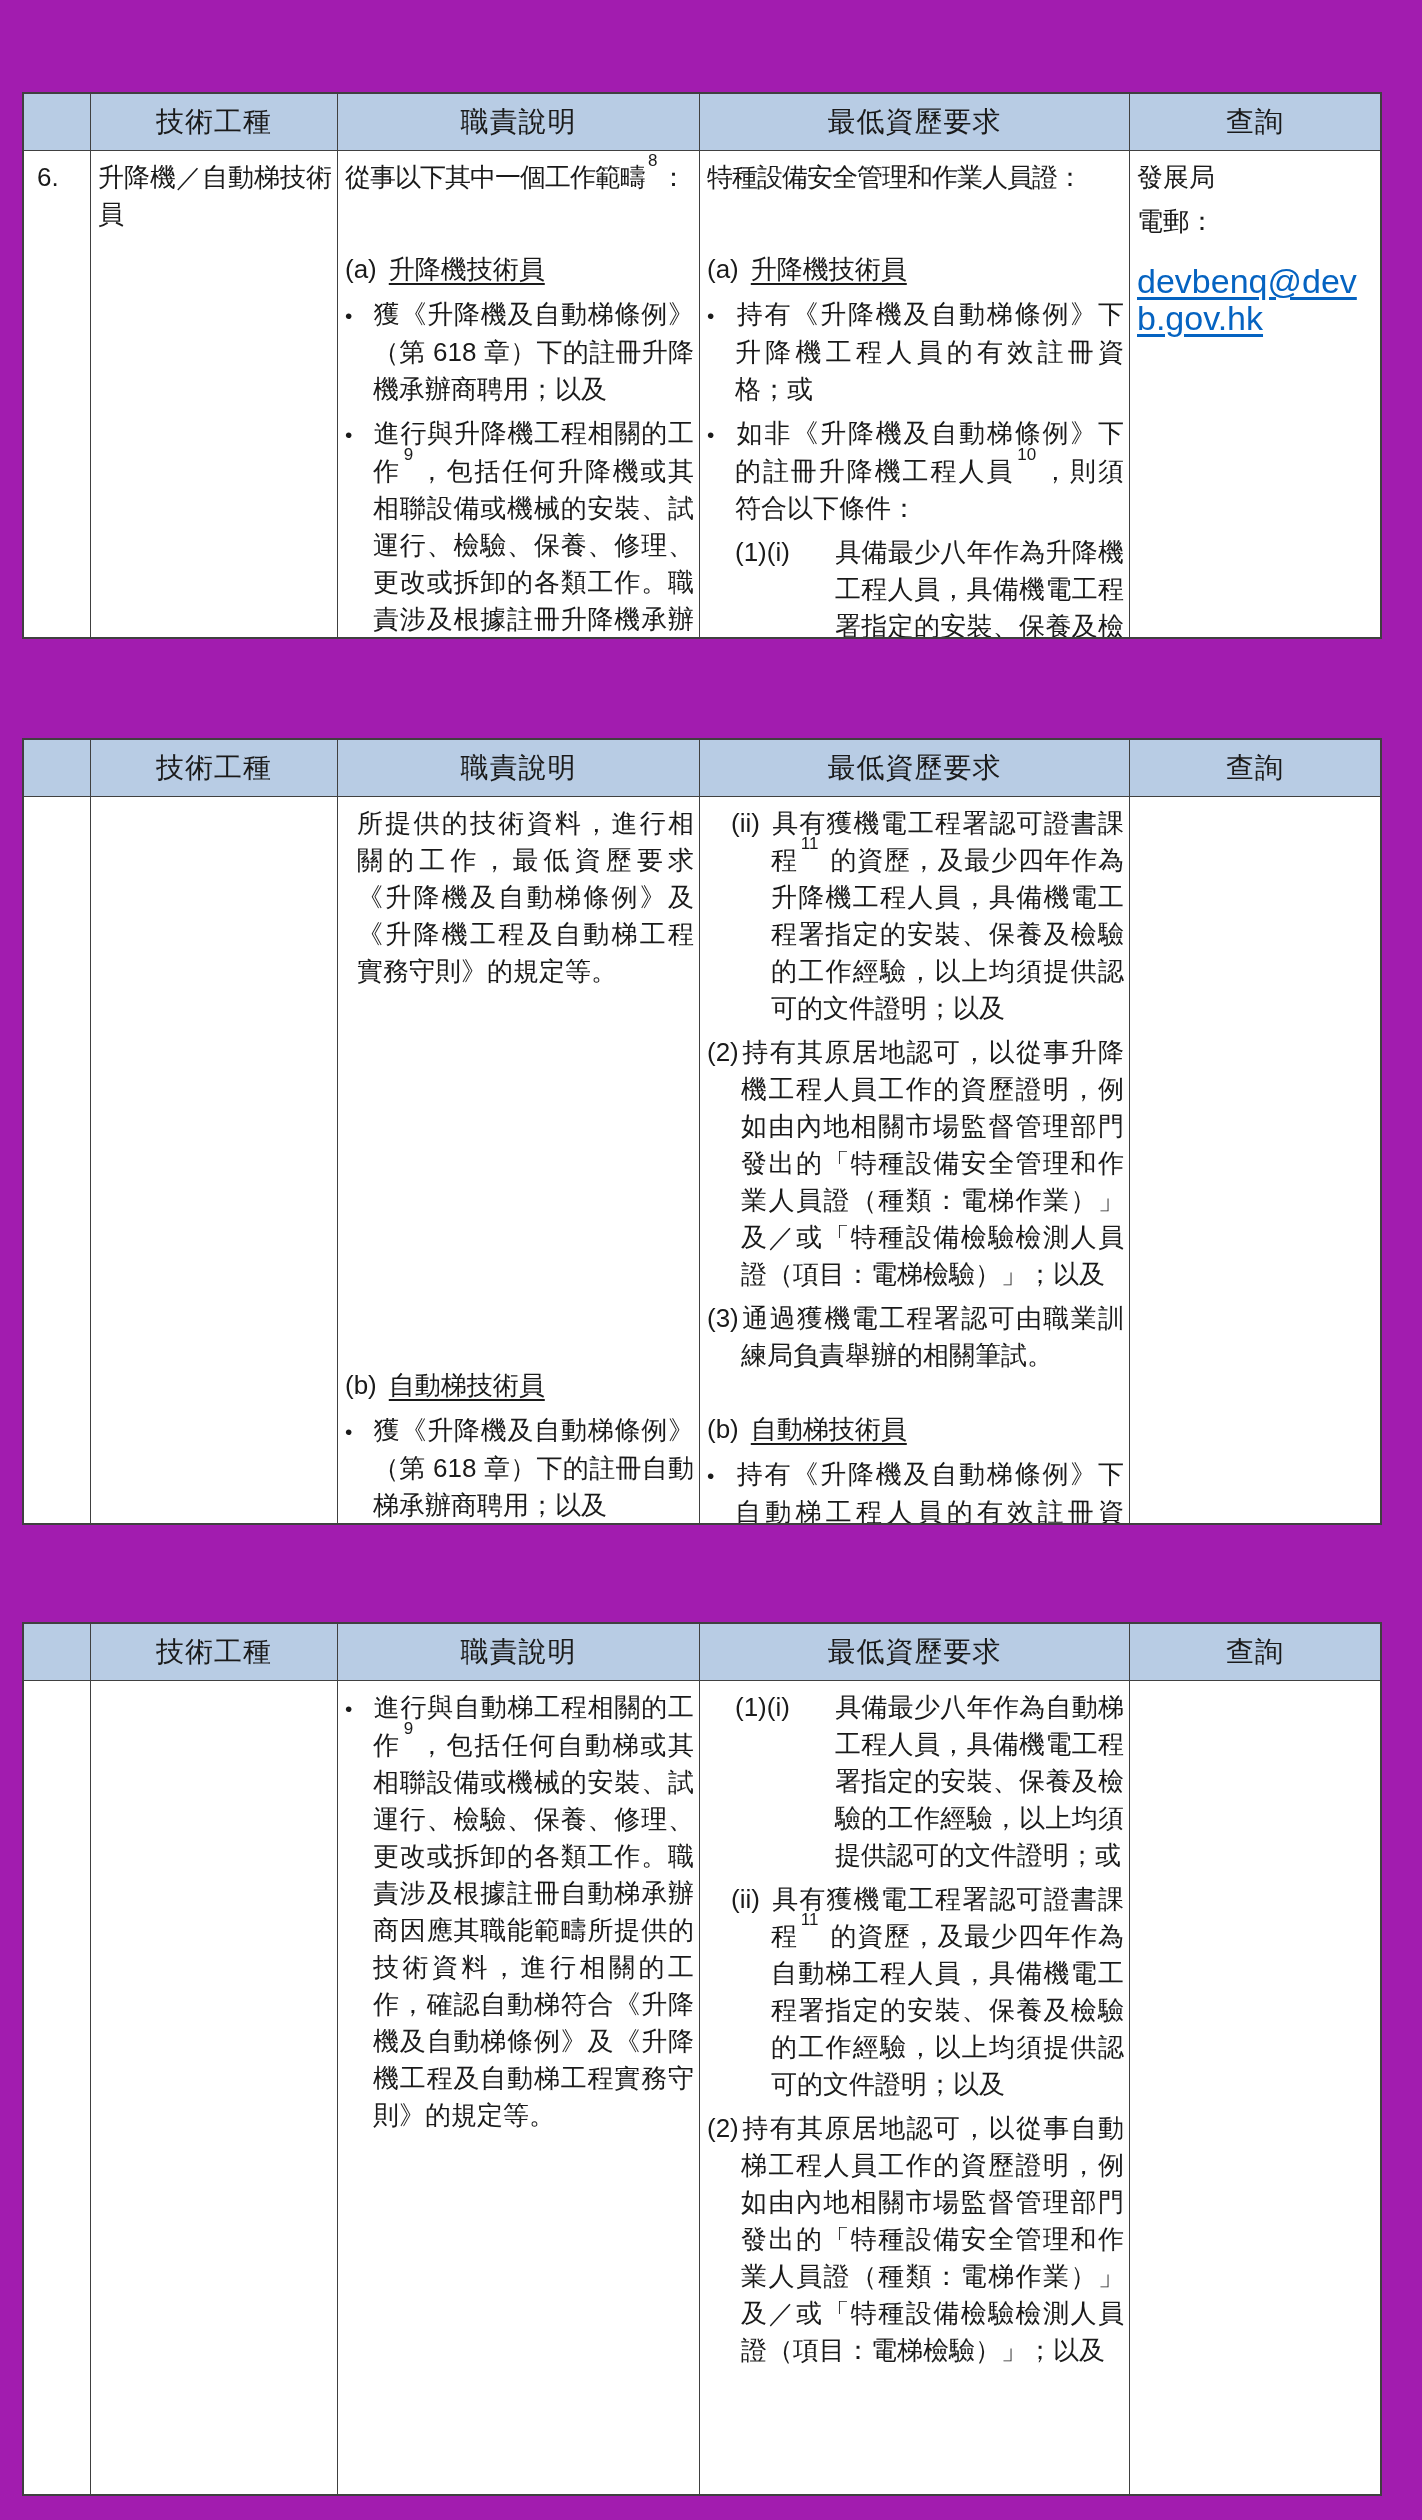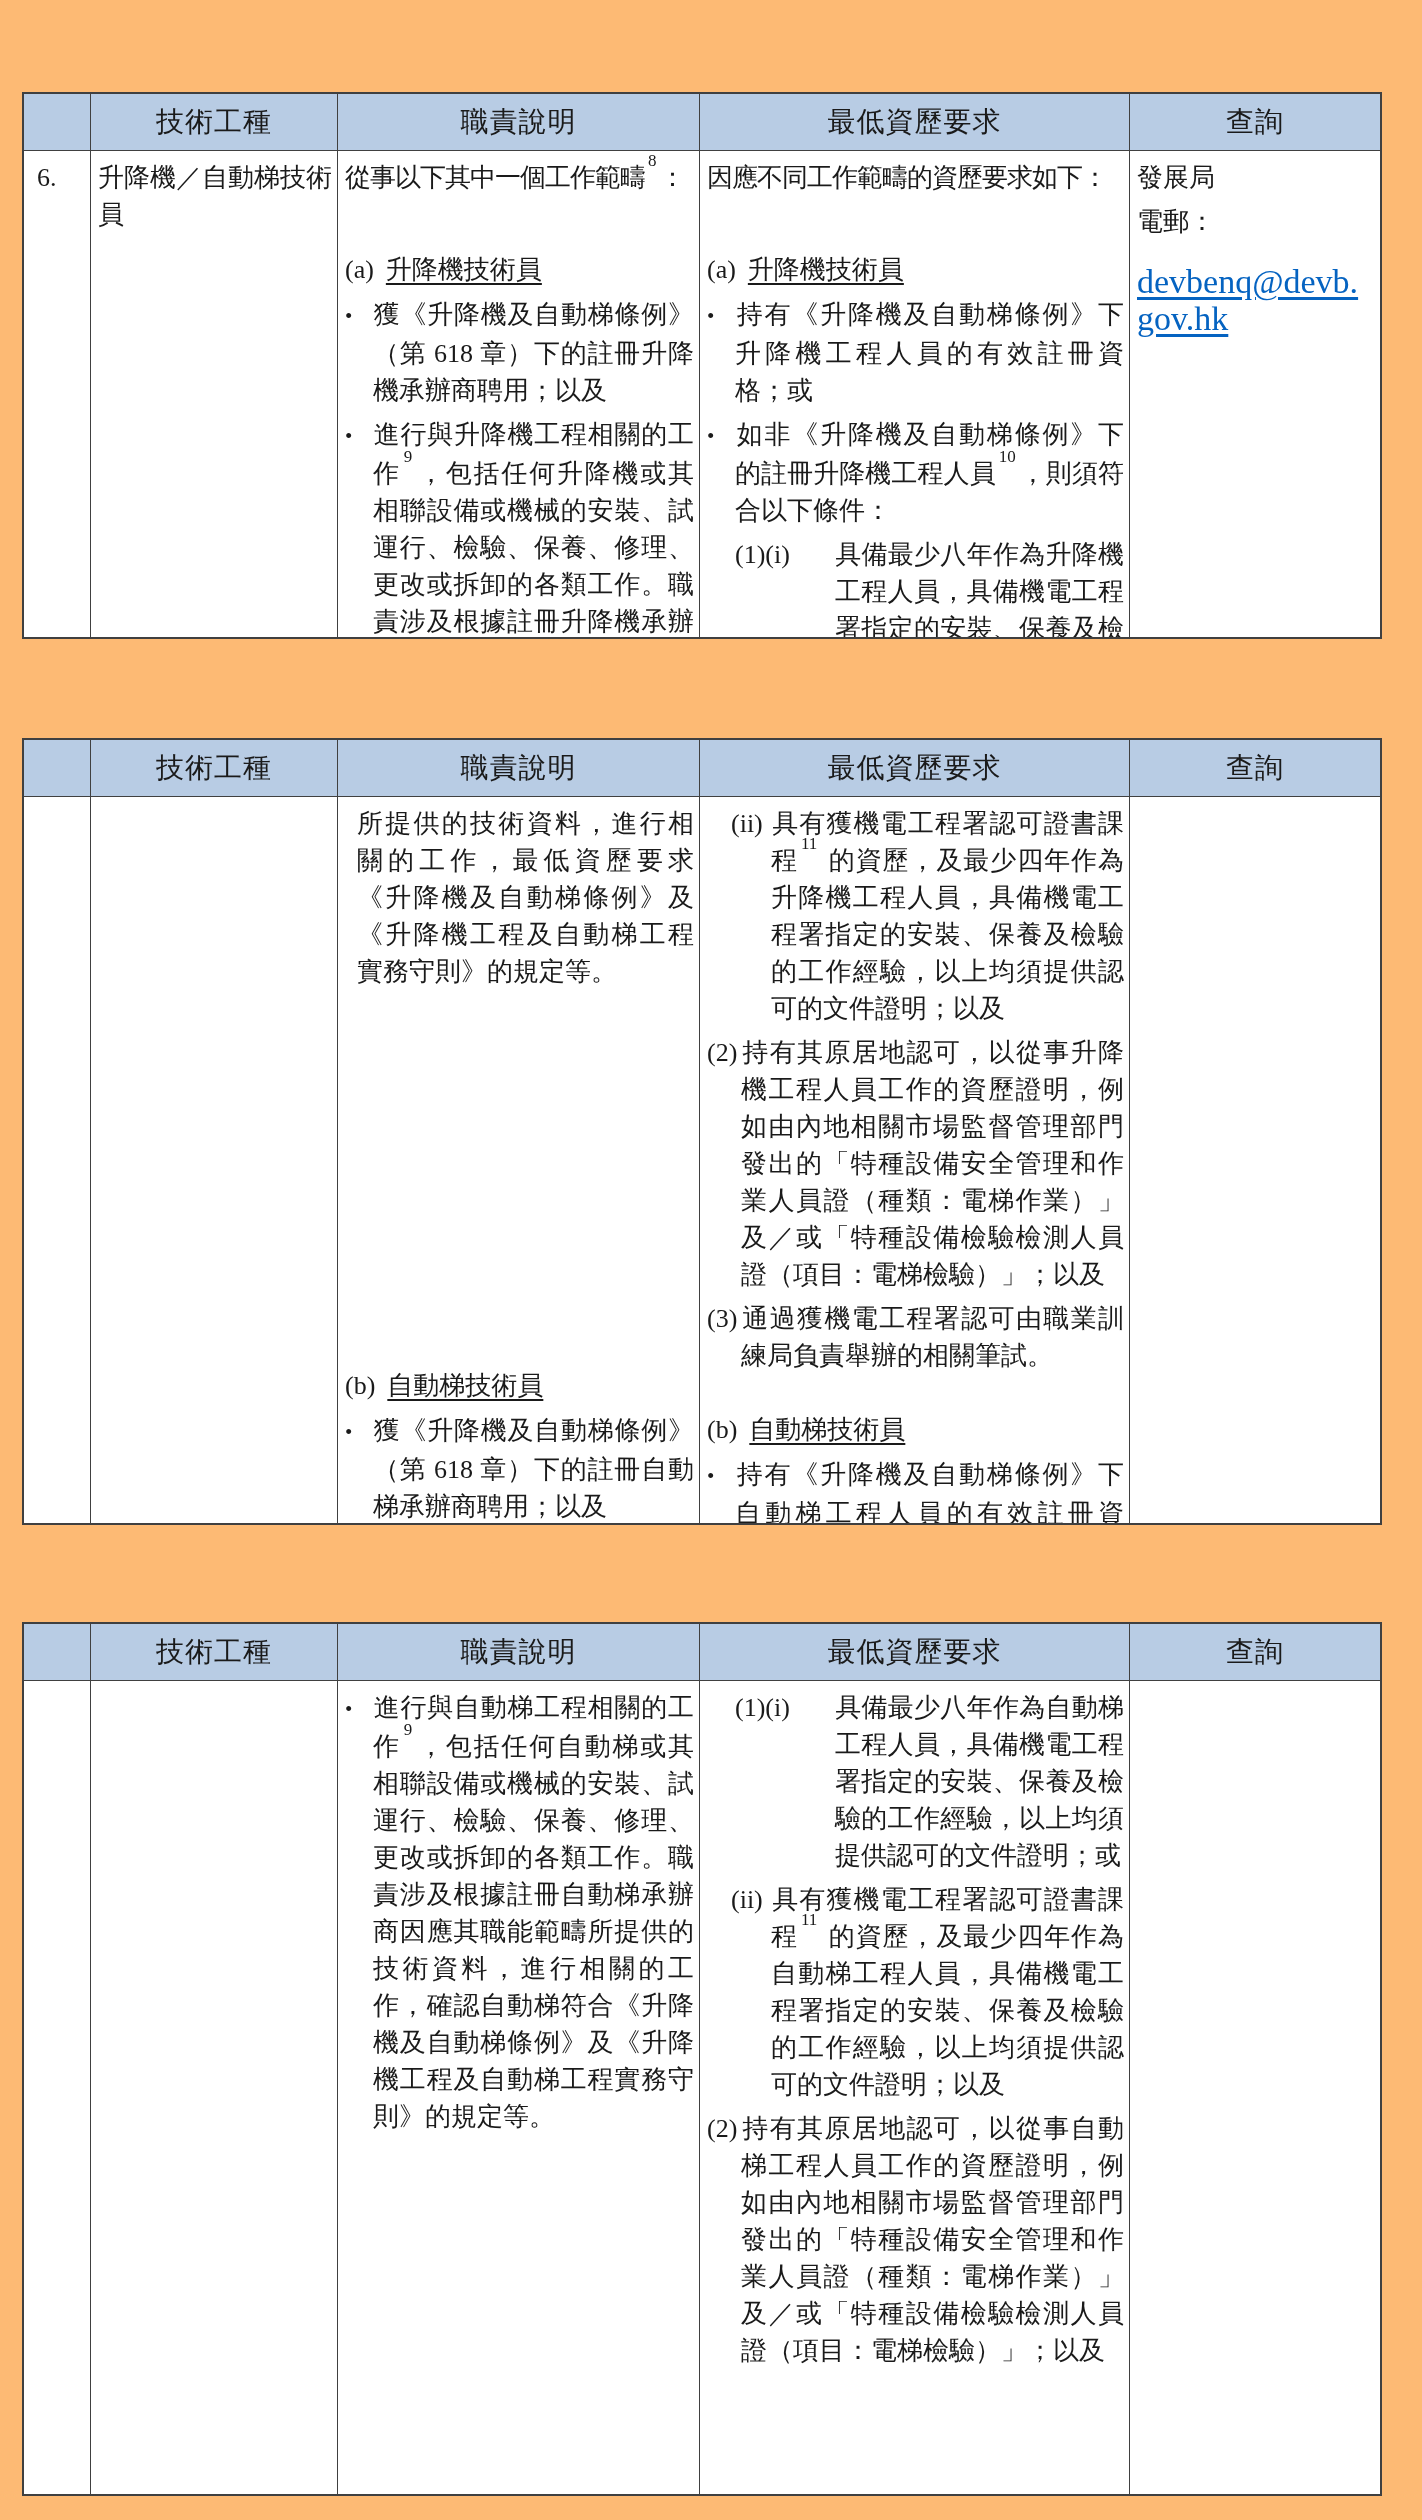--- a/index.html
+++ b/index.html
@@ -1,17 +1,17 @@
 <!DOCTYPE html>
 <html lang="zh-Hant"><head>
 <meta charset="utf-8">
 <style>
   html,body{margin:0;padding:0;background:#ffffff;}
-  .page{position:relative;width:1422px;height:2520px;background:#fdba74;overflow:hidden;
-        font-family:Liberation Serif, serif;color:#1a1a1a;}
+  .page{position:relative;width:1422px;height:2520px;background:#a21caf;overflow:hidden;
+        font-family:Liberation Sans, sans-serif;color:#1a1a1a;}
   .tbl{position:absolute;left:22px;width:1360px;border:2px solid #404040;box-sizing:border-box;
        display:flex;flex-direction:column;background:#fff;}
   .t1{top:92px;height:547px;}
   .t2{top:738px;height:787px;}
   .t3{top:1622px;height:874px;}
   .hrow,.brow{display:grid;grid-template-columns:66px 247px 362px 430px 1fr;}
   .hrow{height:57px;background:#b8cce4;flex:0 0 57px;}
   .brow{flex:1;min-height:0;}
   .hc{border-bottom:1.5px solid #404040;display:flex;align-items:center;justify-content:center;
       font-size:28px;letter-spacing:1px;}
@@ -50,21 +50,21 @@
       <div class="bc num">6.</div>
       <div class="bc justify">升降機／自動梯技術員</div>
       <div class="bc justify">
           <div class="blk para tight">從事以下其中一個工作範疇<sup>8</sup>：</div>
           <div class="spacer" style="height: 48px;"></div>
           <div class="blk heading"><span class="hprefix">(a)</span><span class="hu">升降機技術員</span></div>
           <div class="blk bullet"><span class="marker">•</span>獲《升降機及自動梯條例》（第 618 章）下的註冊升降機承辦商聘用；以及</div>
           <div class="blk bullet"><span class="marker">•</span>進行與升降機工程相關的工作<sup>9</sup>，包括任何升降機或其相聯設備或機械的安裝、試運行、檢驗、保養、修理、更改或拆卸的各類工作。職責涉及根據註冊升降機承辦商因應其職能範疇</div>
         </div>
       <div class="bc justify">
-          <div class="blk para tight">因應不同工作範疇的資歷要求如下：</div>
+          <div class="blk para tight">特種設備安全管理和作業人員證：</div>
           <div class="spacer" style="height: 48px;"></div>
           <div class="blk heading"><span class="hprefix">(a)</span><span class="hu">升降機技術員</span></div>
           <div class="blk bullet"><span class="marker">•</span>持有《升降機及自動梯條例》下升降機工程人員的有效註冊資格；或</div>
           <div class="blk bullet"><span class="marker">•</span>如非《升降機及自動梯條例》下的註冊升降機工程人員<sup>10</sup>，則須符合以下條件：</div>
           <div class="blk item" style="padding-left: 128px; text-indent: -100px;"><span class="ilabel" style="width:100px">(1)(i)</span>具備最少八年作為升降機工程人員，具備機電工程署指定的安裝、保養及檢驗的工作經驗，以上均須提供認可的文件證明；或</div>
         </div>
       <div class="bc">
           <div class="blk para">發展局</div>
           <div class="blk para">電郵：</div>
           <div class="spacer" style="height: 14px;"></div>

